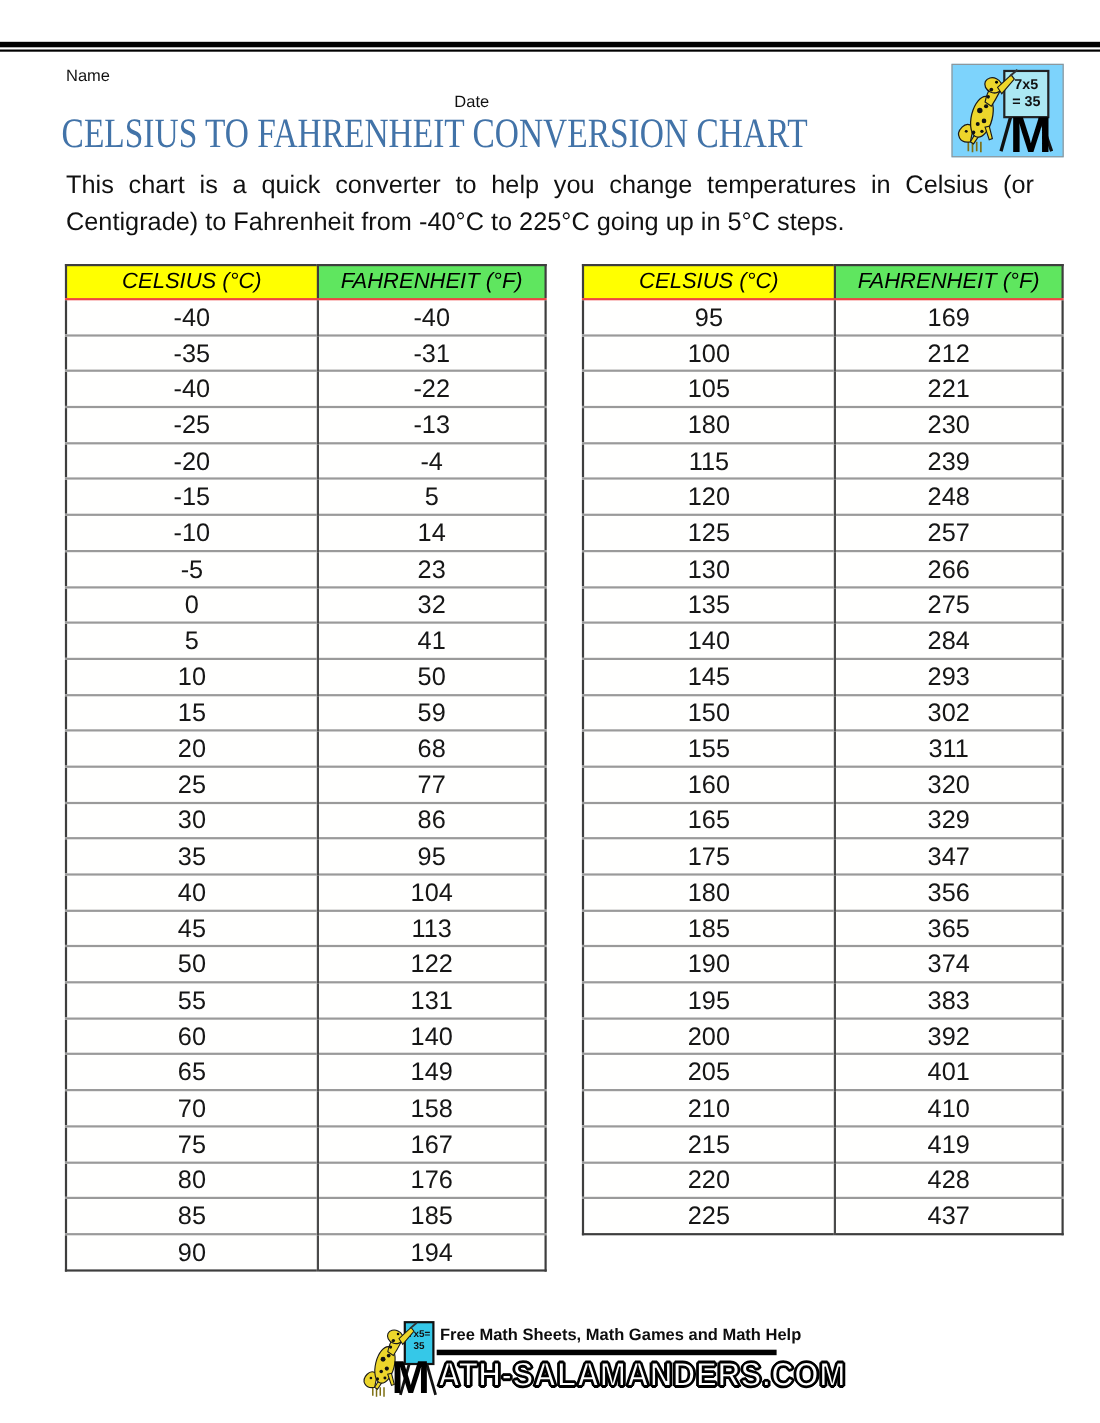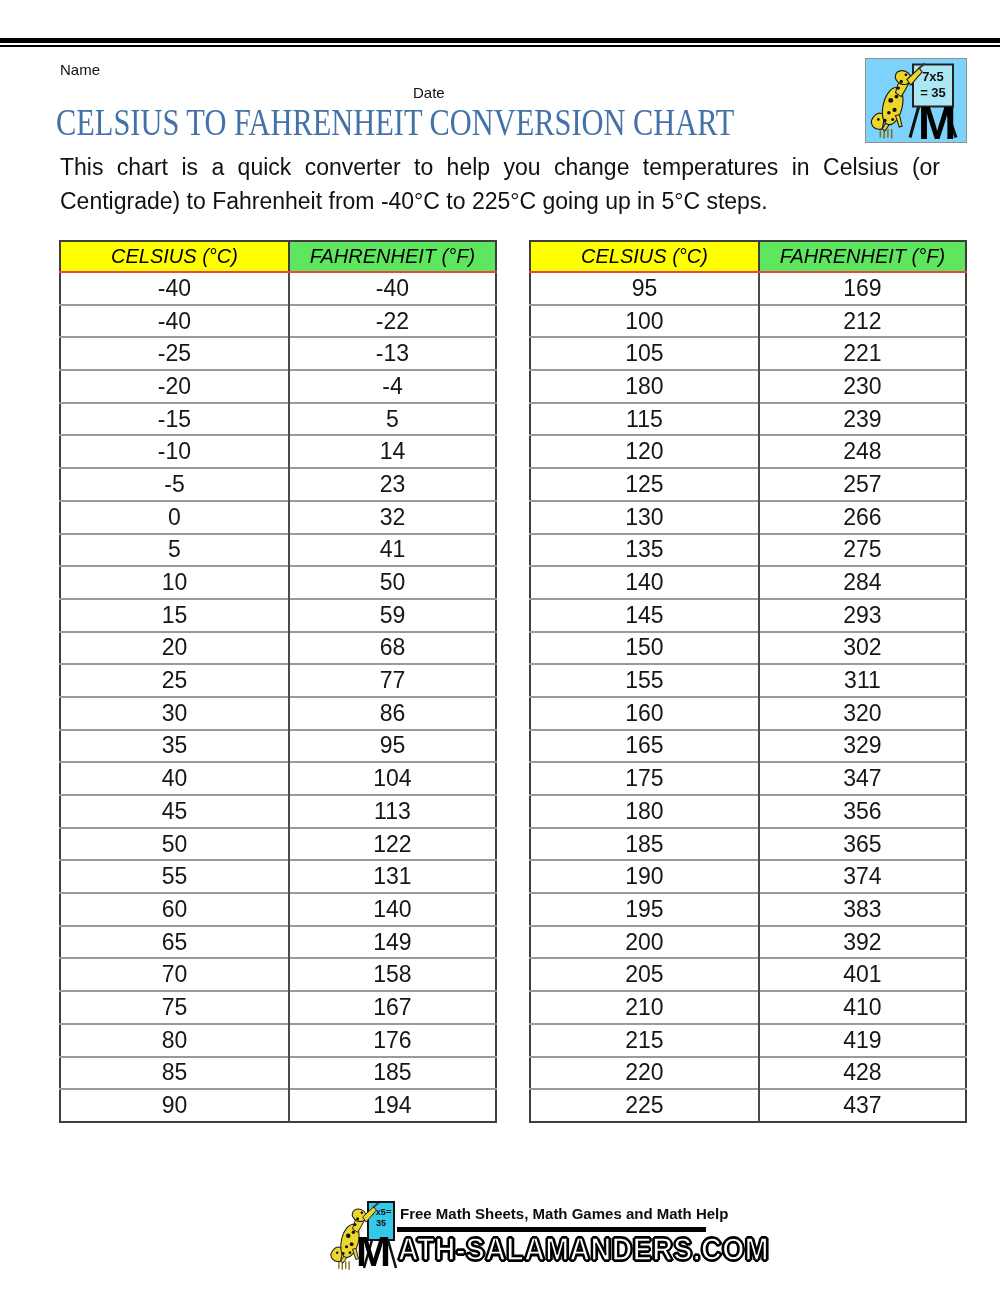--- a/index.html
+++ b/index.html
@@ -136,20 +136,24 @@
       <th class="c-head" style="background: rgb(255, 255, 0);">CELSIUS (°C)</th>
       <th style="background: rgb(95, 230, 95);">FAHRENHEIT (°F)</th>
     </tr>
   </thead>
   <tbody>
       <tr>
         <td>-40</td>
         <td>-40</td>
       </tr>
       <tr>
+        <td>-35</td>
+        <td>-31</td>
+      </tr>
+      <tr>
         <td>-40</td>
         <td>-22</td>
       </tr>
       <tr>
         <td>-25</td>
         <td>-13</td>
       </tr>
       <tr>
         <td>-20</td>
         <td>-4</td>

